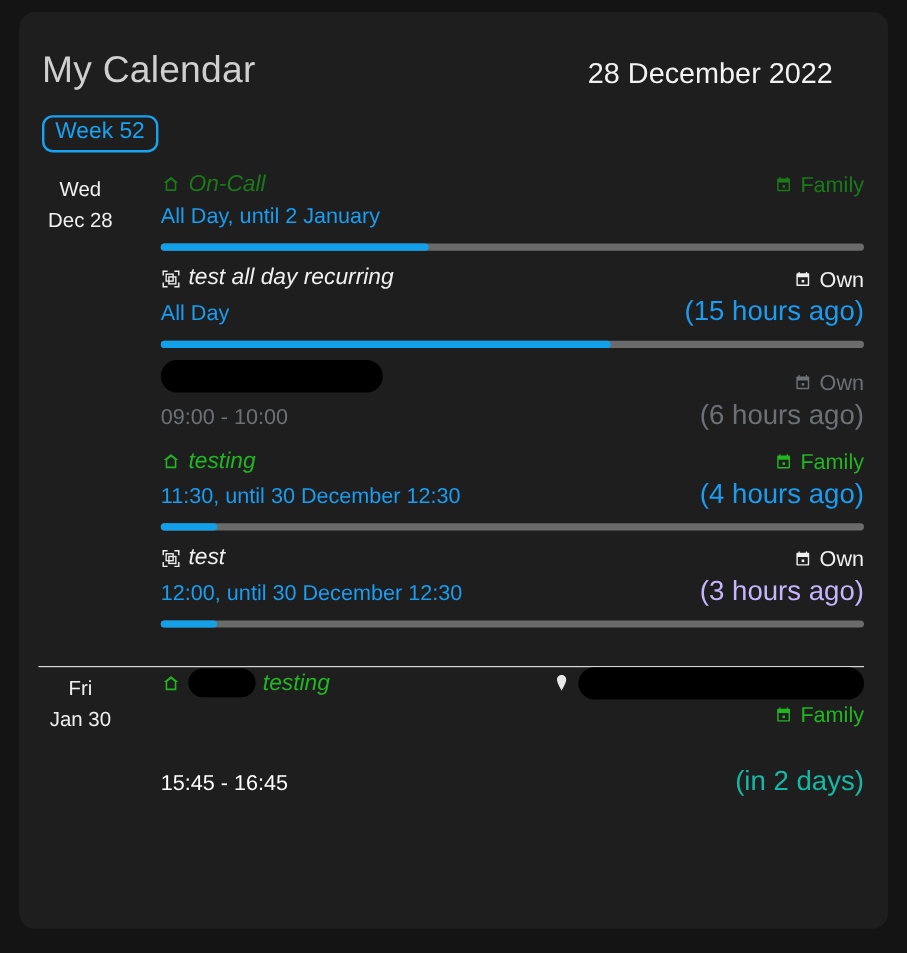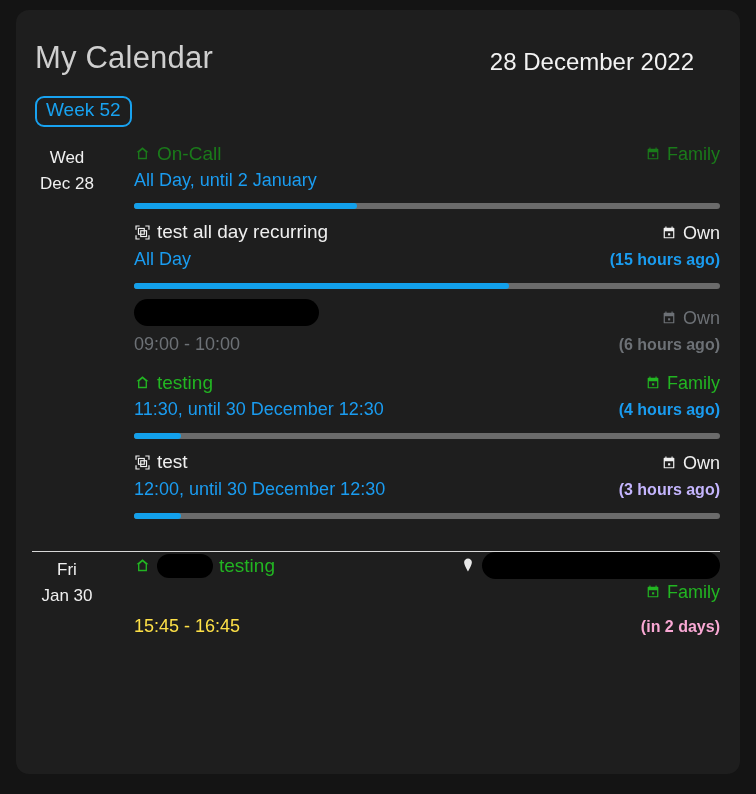--- a/index.html
+++ b/index.html
@@ -73,27 +73,27 @@
   .event {
     position: relative;
     padding: 0 0 0 16px;
   }
   .event-line {
     display: flex;
     align-items: baseline;
     justify-content: space-between;
     min-height: 26px;
   }
-  .ev-left { display: flex; align-items: center; gap: 6px; min-width: 0; }
+  .ev-left { display: flex; gap: 6px; min-width: 0; font-style: italic; }
   .ev-right { display: flex; align-items: center; gap: 6px; white-space: nowrap; }
 
   .ev-title { font-size: 19px; line-height: 26px; }
   .ev-time  { font-size: 18px; line-height: 26px; }
   .ev-cal   { font-size: 18px; line-height: 26px; }
-  .ev-rel   { font-size: 16px; line-height: 26px; font-weight: bold; }
+  .ev-rel   { font-size: 23px; line-height: 26px; }
 
   
   .icon { display: inline-flex; align-items: center; justify-content: center; flex: 0 0 auto; }
   .icon svg { display: block; }
 
   
   .progress {
     position: relative;
     height: 6px;
     background: #6b6b6b;
@@ -316,22 +316,22 @@
                 <span class="icon">
                   <svg viewBox="0 0 24 24" width="16" height="16">
                     <path d="M5 4h1.6V2.4h1.6V4h7.6V2.4h1.6V4H19a1 1 0 0 1 1 1v14a1 1 0 0 1-1 1H5a1 1 0 0 1-1-1V5a1 1 0 0 1 1-1Zm.8 5.2v9h12.4v-9H5.8Z" fill="#22b522"></path>
                     <rect x="10.6" y="12.4" width="3.2" height="3.2" fill="#22b522"></rect>
                   </svg>
                 </span>
                 <span class="ev-cal" style="color: rgb(34, 181, 34);">Family</span>
               </div>
             </div>
             <div class="event-line" style="margin-top: 8px;">
-              <span class="ev-time" style="color: #fde047;">15:45 - 16:45</span>
-              <span class="ev-rel" style="color: #f9a8d4;">(in 2 days)</span>
+              <span class="ev-time" style="color: #ffffff;">15:45 - 16:45</span>
+              <span class="ev-rel" style="color: #14b8a6; margin-top: 20px;">(in 2 days)</span>
             </div>
           </div>
           <div style="height: 12px;"></div>
         </div>
       </div>
     </div>
 
 </div>
 
 </body></html>

